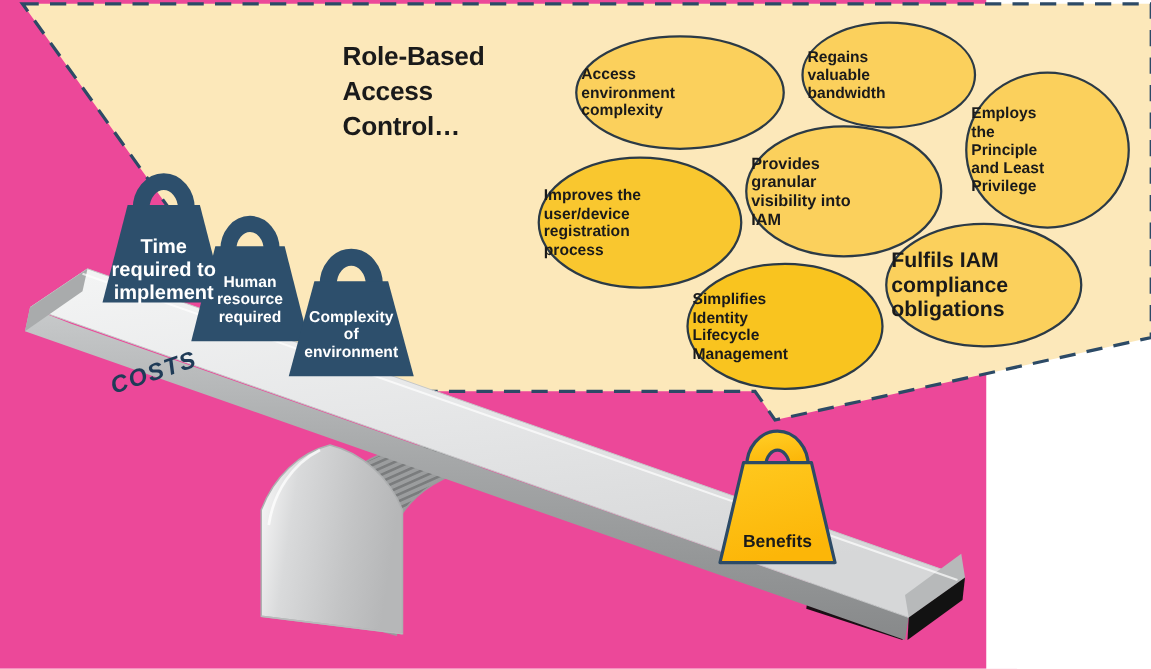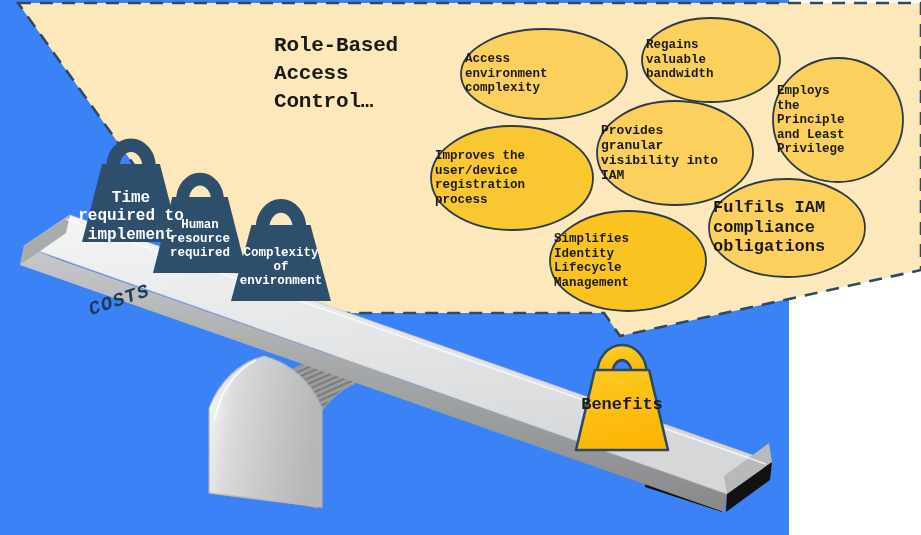--- a/index.html
+++ b/index.html
@@ -5,22 +5,21 @@
   * { margin:0; padding:0; box-sizing:border-box; }
   html,body {
     width:921px; height:535px;
     background:#ffffff;
     font-family:"Liberation Sans", sans-serif;
     overflow:hidden;
   }
   #stage {
     position:relative;
     width:789px; height:535px;
-    background:#3b82f6;
-    font-family:Liberation Mono, monospace;
+    background:#ec4899;
   }
   #scene { position:absolute; inset:0; }
 
   
   .overlay { position:absolute; inset:0; pointer-events:none; }
 
   .rbac-title {
     position:absolute;
     left:274px; top:32px;
     width:170px;
@@ -214,17 +213,17 @@
     <div id="weight-labels">
         <div class="weight-label" style="left: 131px; top: 217px; font-size: 16px; width: 116px;">Time
 required to
 implement</div>
         <div class="weight-label" style="left: 200px; top: 239.56px; font-size: 12.5px; width: 112px;">Human
 resource
 required</div>
         <div class="weight-label" style="left: 281px; top: 267.56px; font-size: 12.5px; width: 118px;">Complexity
 of
 environment</div>
-        <div class="weight-label dark" style="left: 622px; top: 405px; font-size: 17px; width: 110px; text-align: center;">Benefits</div>
+        <div class="weight-label dark" style="left: 622px; top: 433px; font-size: 14px; width: 110px; text-align: center;">Benefits</div>
       </div>
   </div>
 
 </div>
 
 </body></html>

